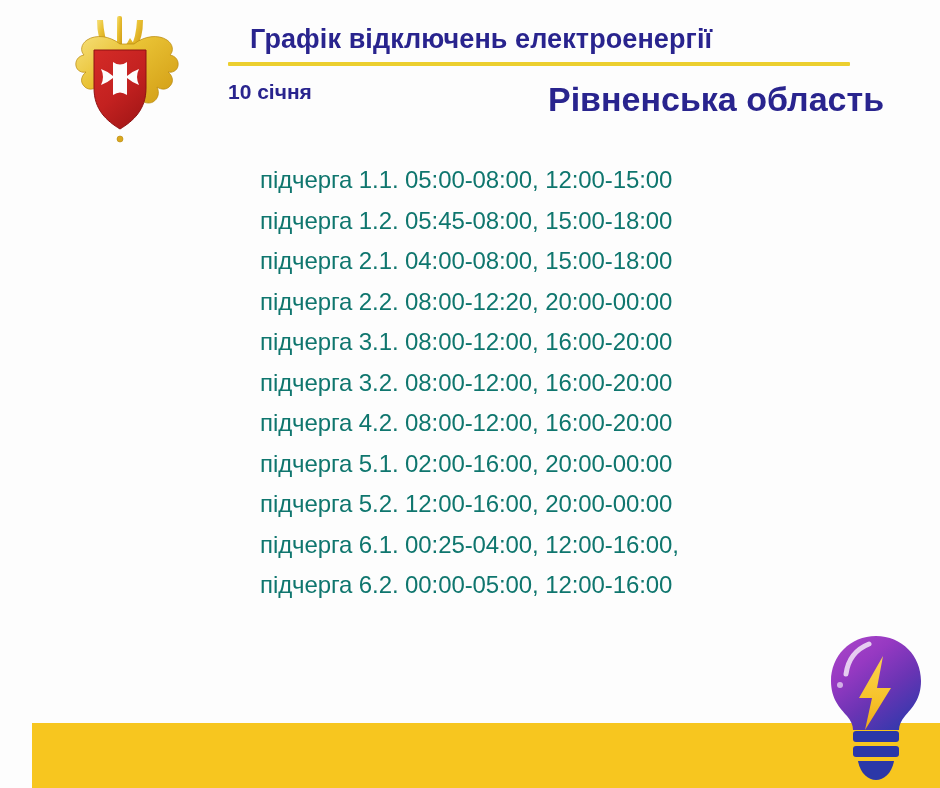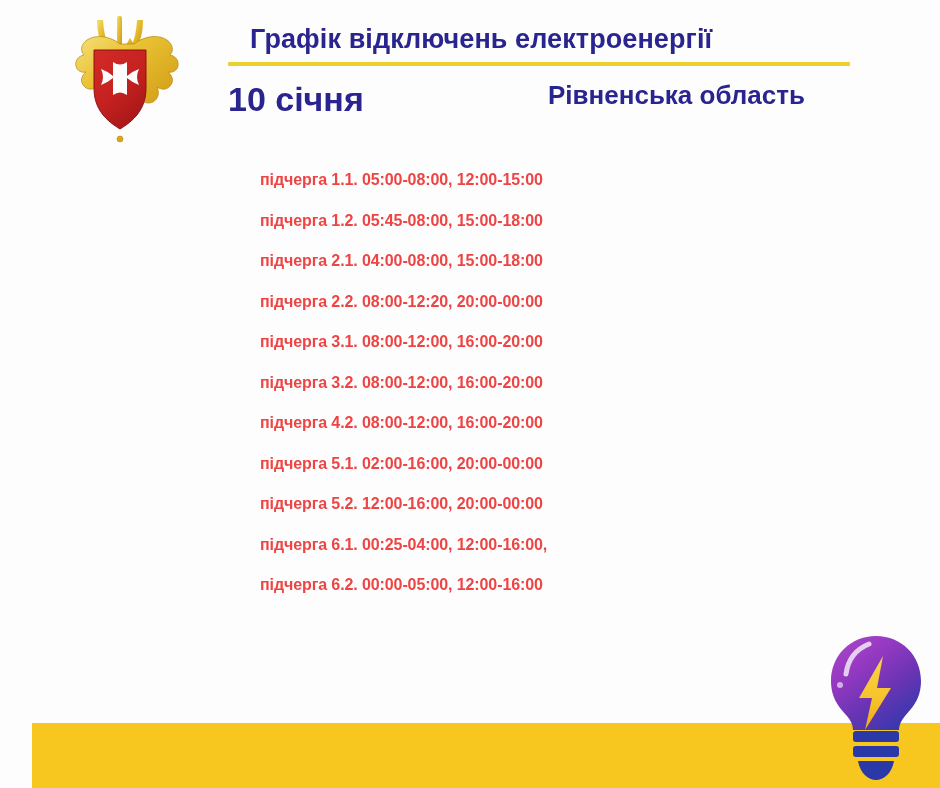--- a/index.html
+++ b/index.html
@@ -59,48 +59,48 @@
   }
   .subheader-row {
     position: relative;
     height: 40px;
     margin-top: 14px;
   }
   .sub-date {
     position: absolute;
     left: 0px;
     top: 0px;
+    font-size: 21px;
+    font-weight: 700;
+    color: #29248e;
+    white-space: nowrap;
+  }
+  .sub-region {
+    position: absolute;
+    left: 320px;
+    top: 0px;
     font-size: 34px;
     font-weight: 700;
     color: #29248e;
     white-space: nowrap;
   }
-  .sub-region {
-    position: absolute;
-    left: 320px;
-    top: 0px;
-    font-size: 26px;
-    font-weight: 700;
-    color: #29248e;
-    white-space: nowrap;
-  }
 
   
   .schedule {
     position: absolute;
     left: 228px;
     top: 160px;
     width: 540px;
   }
   .schedule-line {
-    font-size: 16px;
-    color: #ef4444;
+    font-size: 24px;
+    color: #0f766e;
     line-height: 40.5px;
     white-space: pre-wrap;
-    font-weight: 700;
+    font-weight: 400;
     letter-spacing: -0.1px;
   }
 
   
   .footer-bar {
     position: absolute;
     left: 0;
     bottom: 0;
     width: 940px;
     height: 65px;

